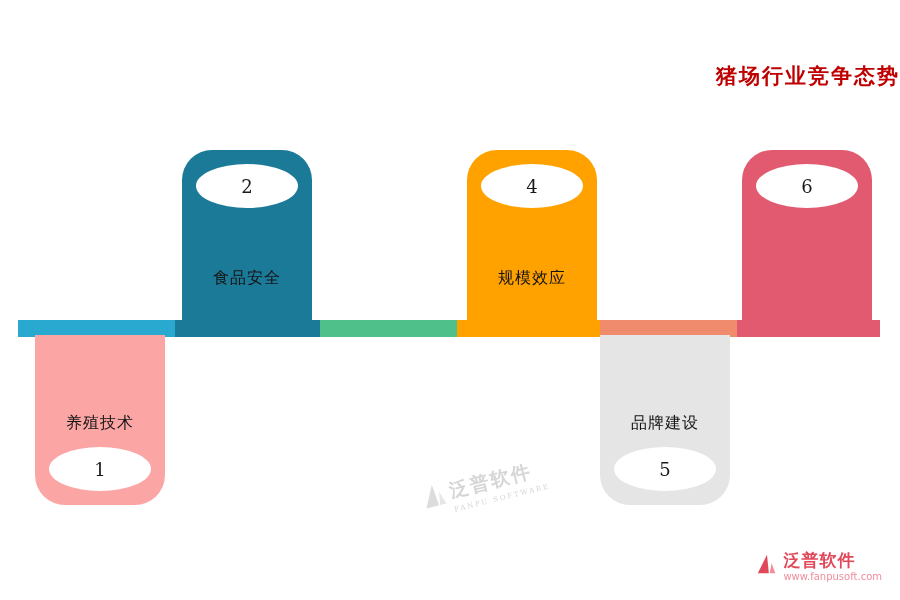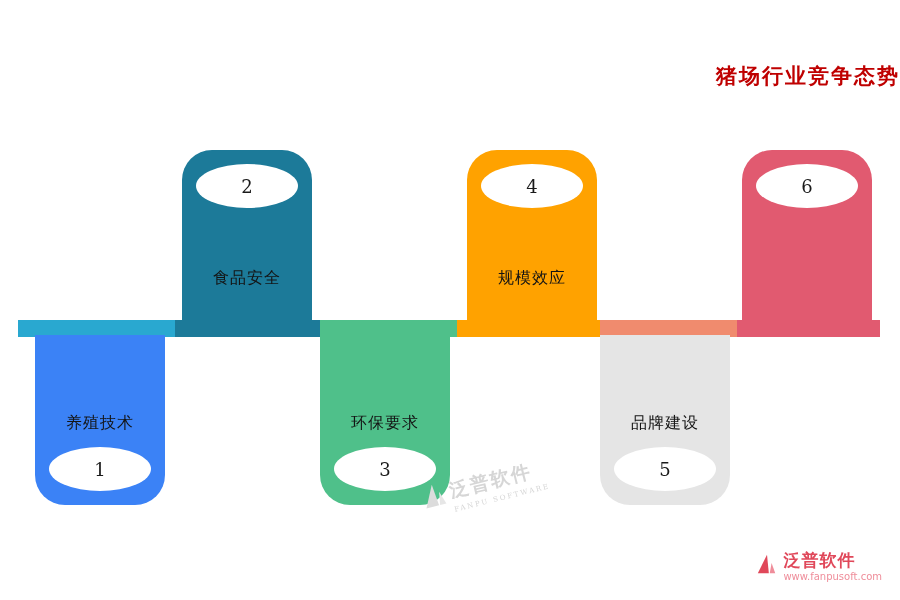--- a/index.html
+++ b/index.html
@@ -64,40 +64,34 @@
 
   <div class="title">猪场行业竞争态势</div>
 
   <div class="bar-seg seg-1" style="background-color: rgb(41, 168, 208);"></div>
   <div class="bar-seg seg-2" style="background-color: rgb(28, 122, 153);"></div>
   <div class="bar-seg seg-3" style="background-color: rgb(79, 192, 138);"></div>
   <div class="bar-seg seg-4" style="background-color: rgb(255, 162, 0);"></div>
   <div class="bar-seg seg-5" style="background-color: rgb(240, 139, 110);"></div>
   <div class="bar-seg seg-6" style="background-color: rgb(225, 90, 112);"></div>
 
-  <div class="shape below pos-1" style="background-color: #3b82f6;">
+  <div class="shape below pos-1" style="background-color: #fca5a5;">
     <div class="shape-label">养殖技术</div>
     <div class="ellipse">
       <span class="num">1</span>
     </div>
   </div>
 
   <div class="shape above pos-2" style="background-color: rgb(28, 122, 153);">
     <div class="ellipse">
       <span class="num">2</span>
     </div>
     <div class="shape-label">食品安全</div>
   </div>
 
-  <div class="shape below pos-3" style="background-color: rgb(79, 192, 138);">
-    <div class="shape-label">环保要求</div>
-    <div class="ellipse">
-      <span class="num">3</span>
-    </div>
-  </div>
 
   <div class="shape above pos-4" style="background-color: rgb(255, 162, 0);">
     <div class="ellipse">
       <span class="num">4</span>
     </div>
     <div class="shape-label">规模效应</div>
   </div>
 
   <div class="shape below pos-5" style="background-color: #e5e5e5;">
     <div class="shape-label">品牌建设</div>

